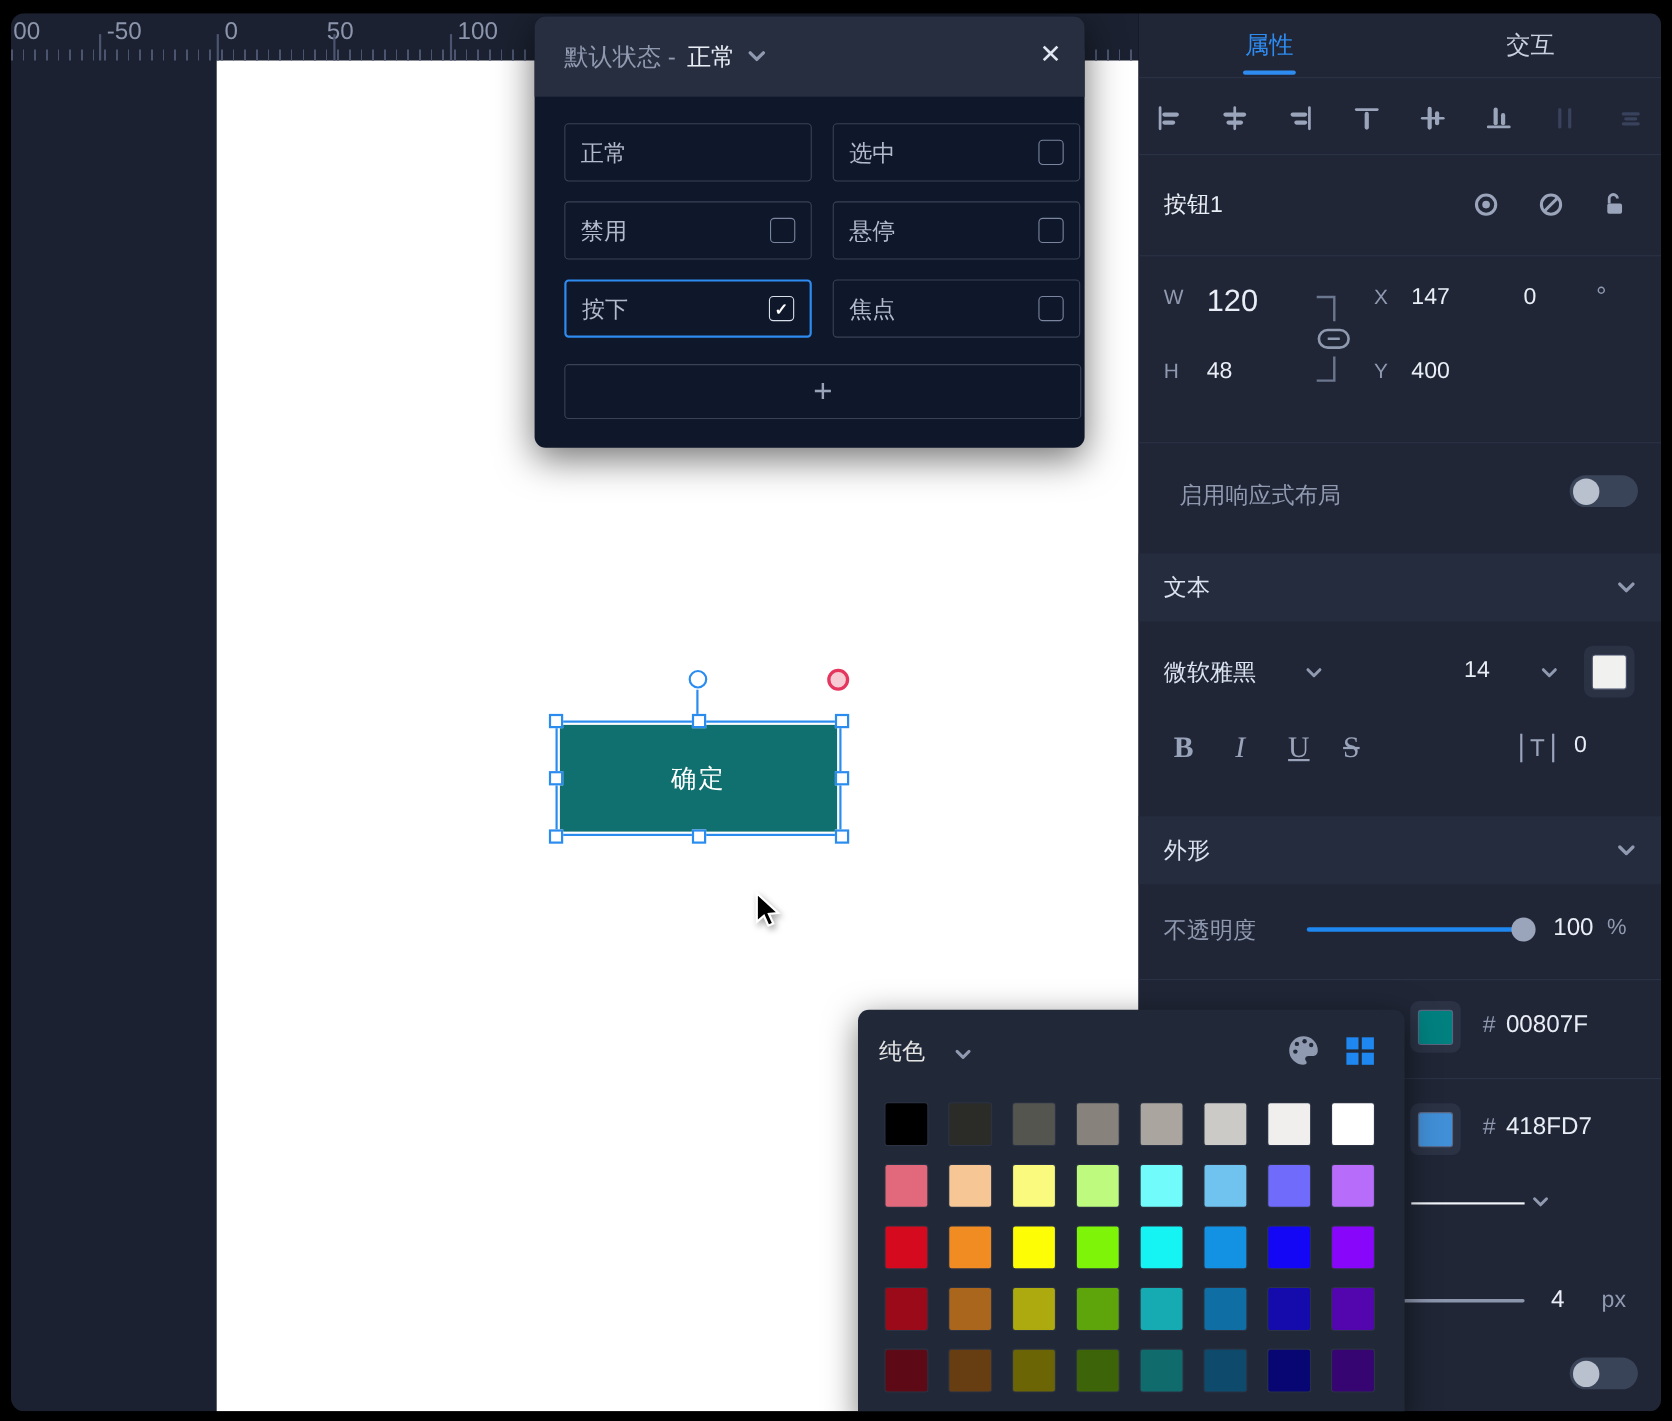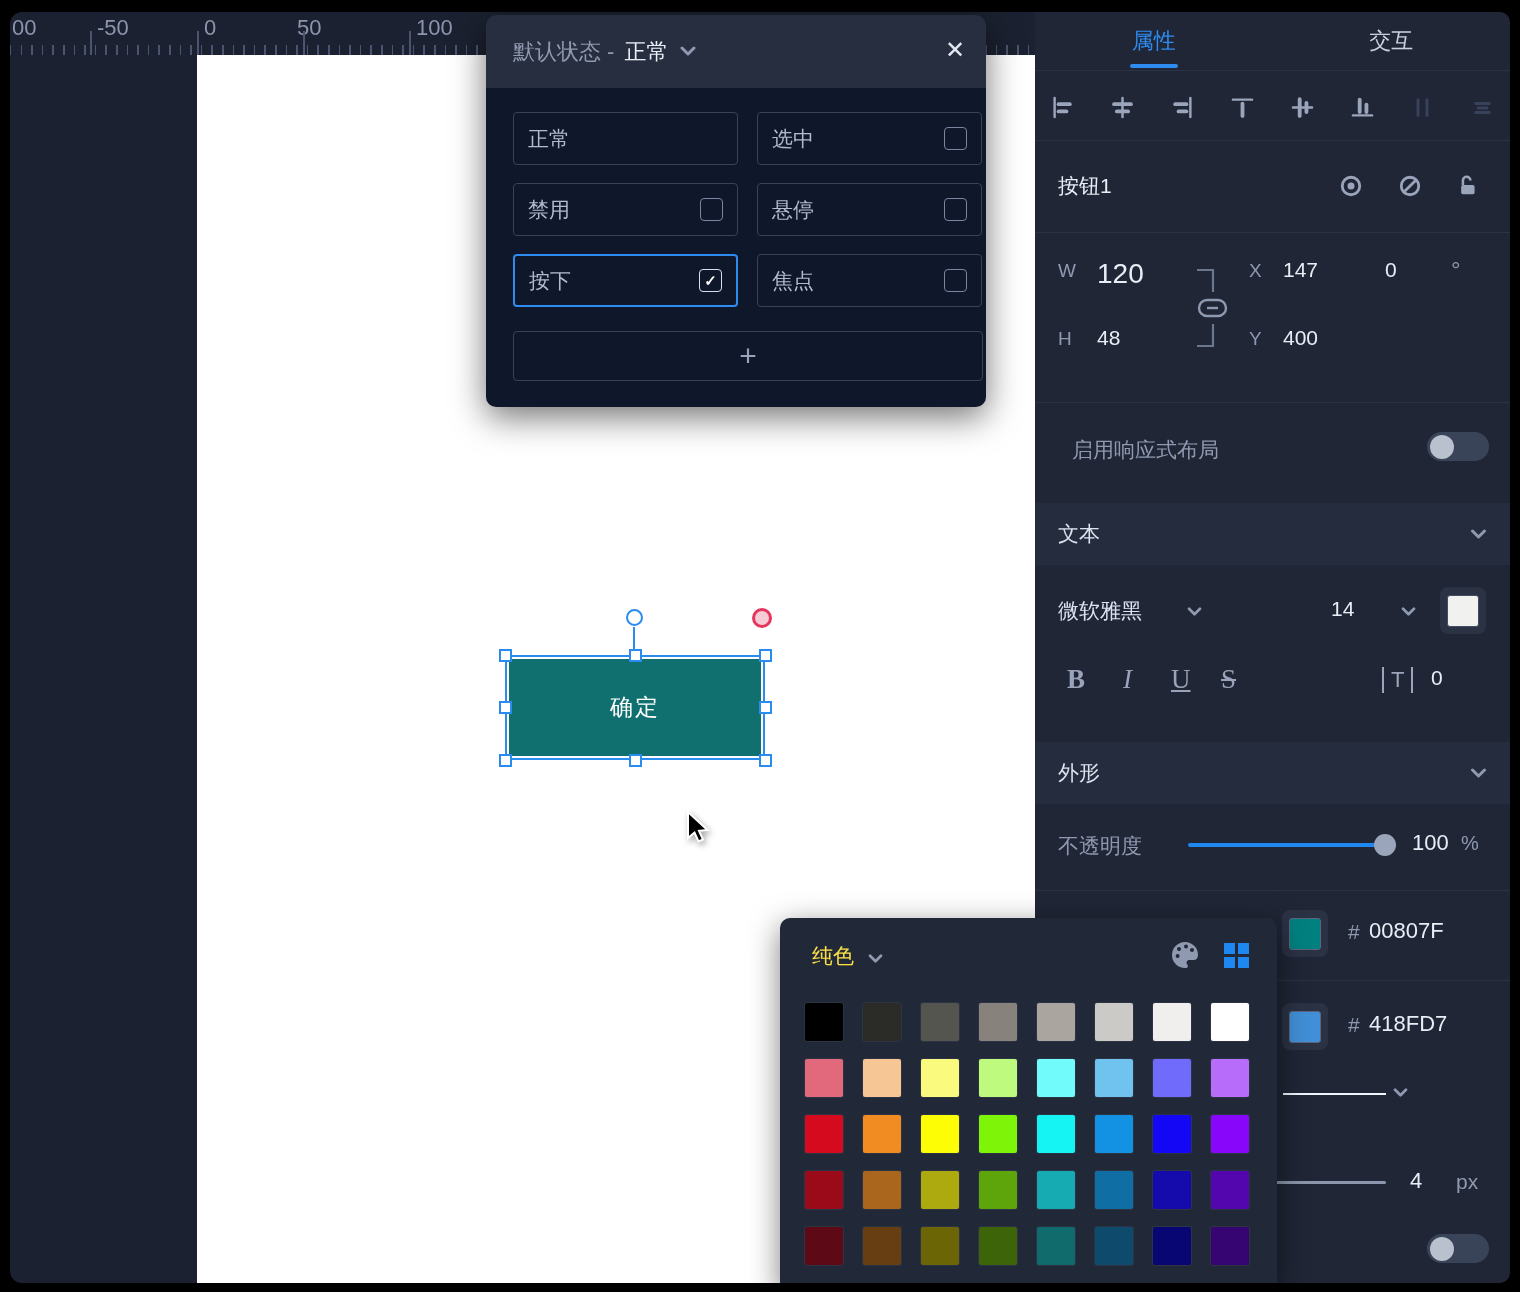--- a/index.html
+++ b/index.html
@@ -86,21 +86,21 @@
   .serif { font-family:"Liberation Serif", serif; }
   .fmt { font-size:27px; color:#99A3BA; }
 
   .well { position:absolute; width:46px; height:47px; background:#2A3244; border-radius:8px;
           display:flex; align-items:center; justify-content:center; }
   .well .chip { width:32px; height:32px; border-radius:3px; border:1px solid #5A6580; }
 
   
   #popup { left:780px; top:918px; width:497px; height:374px; background:#212837;
            border-radius:10px 10px 0 0; box-shadow:0 8px 30px rgba(0,0,0,.5); z-index:60; }
-  #popup-mode { position:absolute; left:32px; top:24px; font-size:21px; color:#fde047; }
+  #popup-mode { position:absolute; left:19px; top:24px; font-size:21px; color:#e5e5e5; }
   #swatch-grid { position:absolute; left:25px; top:85px; display:grid;
                  grid-template-columns:repeat(8,38px); column-gap:20px; row-gap:18px; }
   .swatch { width:38px; height:38px; border-radius:2px; box-shadow:0 0 0 1px #2B3344; }
   #grid-icon { position:absolute; right:28px; top:25px; width:25px; height:25px;
                display:grid; grid-template-columns:11px 11px; grid-template-rows:11px 11px; gap:3px; }
   #grid-icon span { background:#1E87F0; }
 
   
   .frame { position:absolute; background:#000; z-index:100; }
 </style>

